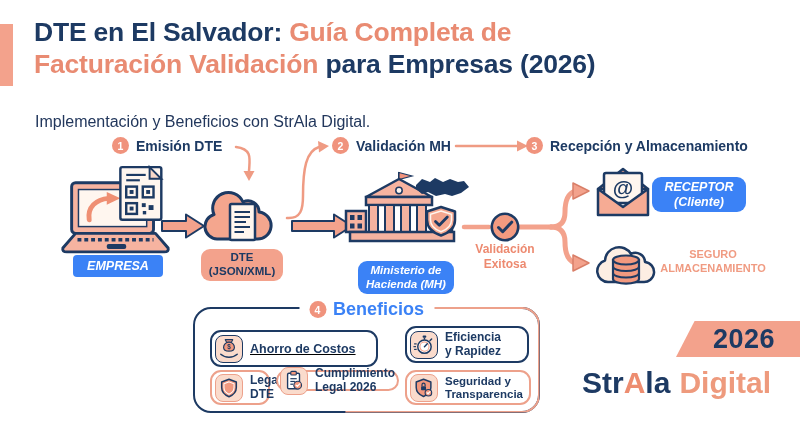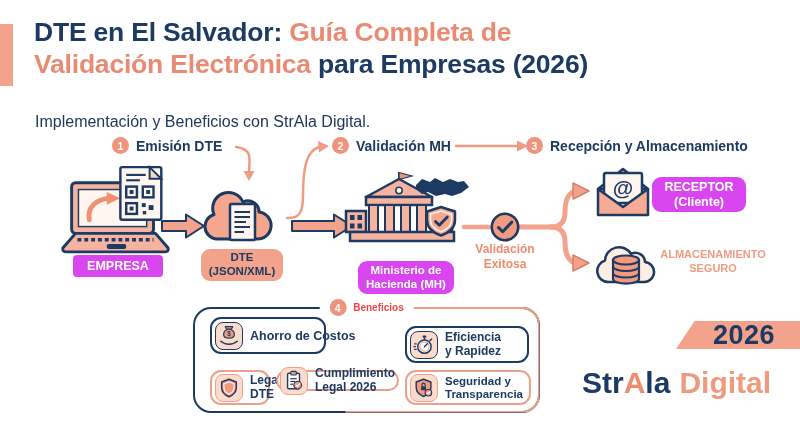--- a/index.html
+++ b/index.html
@@ -16,60 +16,60 @@
 
   
   .step{display:flex;align-items:center;gap:7px;white-space:nowrap;}
   .num-circle{width:17px;height:17px;border-radius:50%;background:#f0937d;color:#fff;
               font-size:10.5px;font-weight:800;display:flex;align-items:center;justify-content:center;flex:0 0 auto;}
   .step-label{font-size:14px;font-weight:800;color:#1d3a63;}
 
   
   .pill{display:flex;flex-direction:column;align-items:center;justify-content:center;
         text-align:center;font-weight:800;border-radius:4px;line-height:1.18;}
-  .pill-navy{background:#d946ef;color:#ffffff;}
+  .pill-navy{background:#3b82f6;color:#ffffff;font-style:italic;}
   .pill-salmon{background:#f3a28c;color:#1d3a63;}
   .free-label{font-weight:800;text-align:center;line-height:1.25;}
 
   
   .benefits-box{left:193px;top:307px;width:347px;height:106px;border:2.5px solid #1d3a63;border-radius:18px;box-sizing:border-box;}
   .benefits-border-overlay{position:absolute;left:-2.5px;top:-2.5px;width:347px;height:106px;
         border:2.5px solid #eda18b;border-radius:18px;box-sizing:border-box;
         clip-path:polygon(52% 0,100% 0,100% 100%,44% 100%);}
   .benefits-header{position:absolute;left:50%;top:-10px;transform:translateX(-50%);
         background:#ffffff;padding:0 10px;display:flex;align-items:center;gap:7px;white-space:nowrap;}
-  .benefits-title{font-size:10px;font-weight:800;color:#ef4444;}
+  .benefits-title{font-size:18px;font-weight:800;color:#3b82f6;}
   .b-item{position:absolute;display:flex;align-items:center;background:#fff;border-radius:11px;box-sizing:border-box;padding:3px;}
   .b-navy{border:2px solid #1d3a63;}
   .b-salmon{border:2px solid #eda18b;}
   .icon-box{flex:0 0 auto;width:28px;height:28px;border-radius:8px;background:#fadbcc;
         display:flex;align-items:center;justify-content:center;box-sizing:border-box;}
   .icon-box.ib-navy{border:1.5px solid #1d3a63;}
   .icon-box.ib-salmon{border:1.5px solid #eda18b;}
   .b-text{margin-left:7px;font-weight:800;color:#1d3a63;font-size:12px;line-height:1.12;white-space:nowrap;}
   .b-text div:empty{display:none;}
 
   
-  .year-badge{left:676px;top:321px;width:124px;height:28px;background:#f3a28c;
+  .year-badge{left:676px;top:321px;width:124px;height:36px;background:#f3a28c;
         clip-path:polygon(15% 0,100% 0,100% 100%,0 100%);
         display:flex;align-items:center;justify-content:center;padding-left:12px;box-sizing:border-box;}
   .year-badge span{font-size:27px;font-weight:800;color:#1d3a63;letter-spacing:0.5px;}
   .logo{left:582px;top:366px;font-size:30px;font-weight:800;white-space:nowrap;}
   .logo .lt-digital{font-weight:600;color:#ee9a7d;margin-left:9px;}
 </style>
 </head>
 <body>
 
 <div class="canvas">
 
   <div class="abs left-bar"></div>
 
   <div class="abs title">
     <div><span class="navy">DTE en El Salvador: </span><span class="salmon">Guía Completa de</span></div>
-    <div><span class="salmon">Validación Electrónica</span><span class="navy"> para Empresas (2026)</span></div>
+    <div><span class="salmon">Facturación Validación</span><span class="navy"> para Empresas (2026)</span></div>
   </div>
   <div class="abs subtitle">Implementación y Beneficios con StrAla Digital.</div>
 
   <svg class="abs" style="left:0;top:0;" width="800" height="436" viewBox="0 0 800 436">
 
     <path d="M236,147 C252,149 250,158 249,171" fill="none" stroke="#ef9b83" stroke-width="2.5" stroke-linecap="round"></path>
     <polygon points="243.5,171 254.5,171 249,181" fill="#ef9b83"></polygon>
 
     <path d="M287,218 C301,219 303,209 303,196 C303,169 306,151 319,147" fill="none" stroke="#ef9b83" stroke-width="2.5" stroke-linecap="round"></path>
     <polygon points="318,141 329,146 319,152.5" fill="#ef9b83"></polygon>
@@ -195,32 +195,32 @@
   </div>
 
   <svg class="abs" style="left:593px;top:238px;" width="64" height="54" viewBox="0 0 64 54">
     <path d="M15,44 A11,11 0 0 1 12,22.5 A14,14 0 0 1 38,16 A9.5,9.5 0 0 1 52,24 A9,9 0 0 1 50,44 Z" fill="#fdeee3" stroke="#1d3a63" stroke-width="2.5" stroke-linejoin="round"></path>
     <path d="M20,22 V41 C20,43.6 25.8,45.7 33,45.7 C40.2,45.7 46,43.6 46,41 V22 Z" fill="#f2997f" stroke="#1d3a63" stroke-width="2.2"></path>
     <ellipse cx="33" cy="22" rx="13" ry="4.5" fill="#f2997f" stroke="#1d3a63" stroke-width="2.2"></ellipse>
     <path d="M20,28.5 A13,4.5 0 0 0 46,28.5" fill="none" stroke="#1d3a63" stroke-width="2"></path>
     <path d="M20,35 A13,4.5 0 0 0 46,35" fill="none" stroke="#1d3a63" stroke-width="2"></path>
   </svg>
   <div class="abs free-label" style="left:648px;top:248px;width:130px;font-size:11px;color:#f09b82;">
+    <div>SEGURO</div>
     <div>ALMACENAMIENTO</div>
-    <div>SEGURO</div>
   </div>
 
   <div class="abs benefits-box">
     <div class="benefits-border-overlay"></div>
     <div class="benefits-header">
       <div class="num-circle">4</div>
       <div class="benefits-title">Beneficios</div>
     </div>
 
-    <div class="b-item b-navy" style="left:15px;top:8px;width:116px;height:37px;">
+    <div class="b-item b-navy" style="left:15px;top:21px;width:168px;height:37px;text-decoration:underline;">
       <div class="icon-box ib-navy">
         <svg width="22" height="22" viewBox="0 0 24 24">
           <path d="M9.4,4.6 h5.2 l1.5,-2.8 h-8.2 z" fill="#f2997f" stroke="#1d3a63" stroke-width="1.2" stroke-linejoin="round"></path>
           <path d="M12,4.6 c-3.8,0 -5.9,2.9 -5.9,5.7 c0,2.6 2.3,4 5.9,4 c3.6,0 5.9,-1.4 5.9,-4 c0,-2.8 -2.1,-5.7 -5.9,-5.7 z" fill="#f2997f" stroke="#1d3a63" stroke-width="1.3"></path>
           <text x="12" y="12" text-anchor="middle" font-size="7" font-weight="bold" fill="#1d3a63">$</text>
           <path d="M3,17.8 c3,2.8 6,3.2 9,3.2 c3,0 6,-0.4 9,-3.2" fill="none" stroke="#1d3a63" stroke-width="1.5" stroke-linecap="round"></path>
         </svg>
       </div>
       <div class="b-text" style="font-size:12.5px;">
         <div>Ahorro de Costos</div>

